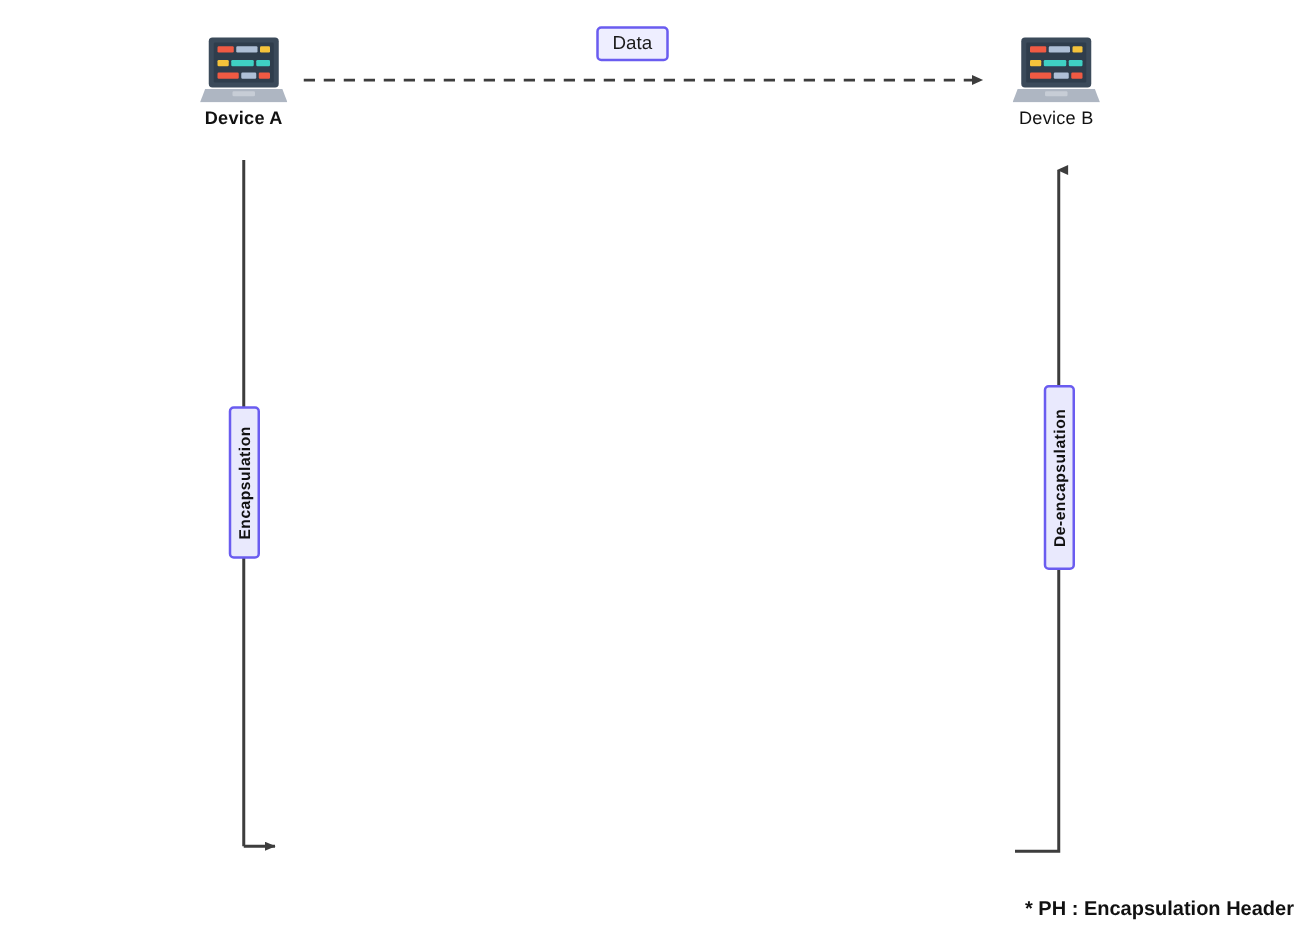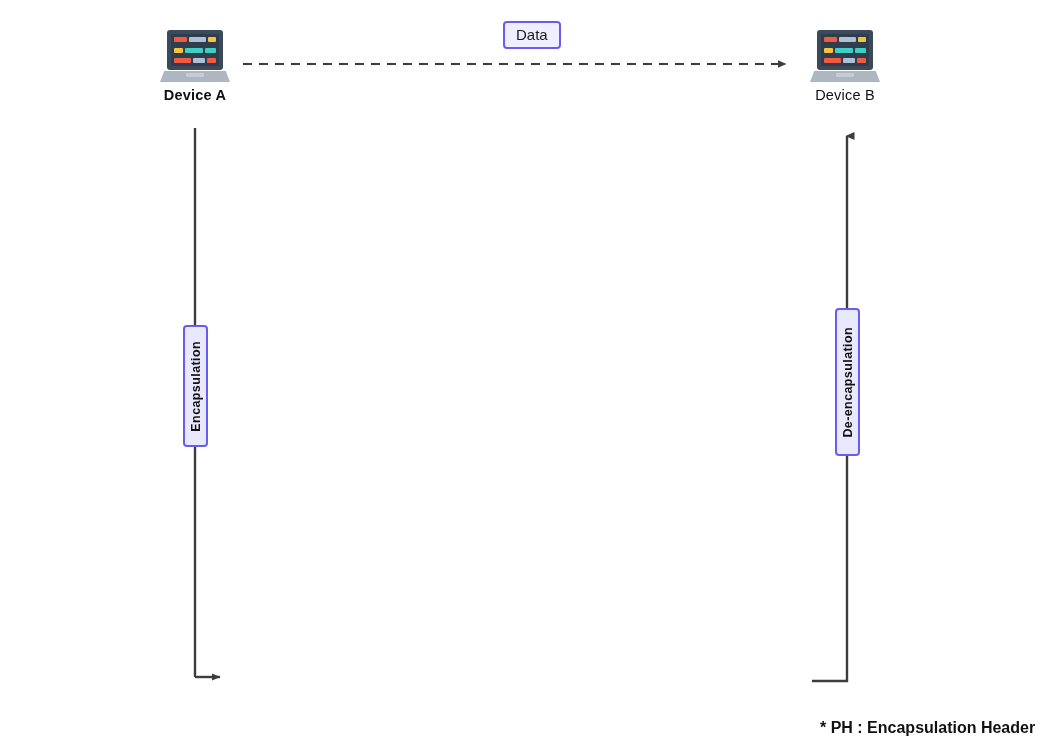--- a/index.html
+++ b/index.html
@@ -218,21 +218,21 @@
             <span class="bar bar-red" style="flex:0 0 9px;"></span>
           </div>
         </div>
       </div>
       <div class="laptop-base"></div>
       <div class="laptop-pad"></div>
     </div>
     <div class="device-label bold">Device A</div>
   </div>
 
-  <div class="data-chip" style="left:503px; top:21px;text-align:center;">
+  <div class="data-chip" style="left:477px; top:21px;text-align:center;">
     <span>Data</span>
   </div>
 
   <div class="proc-box" style="left:183px; top:325px; width:25px; height:122px;">
     <span class="proc-label">Encapsulation</span>
   </div>
 
   <div class="proc-box" style="left:835px; top:308px; width:25px; height:148px;">
     <span class="proc-label">De-encapsulation</span>
   </div>

